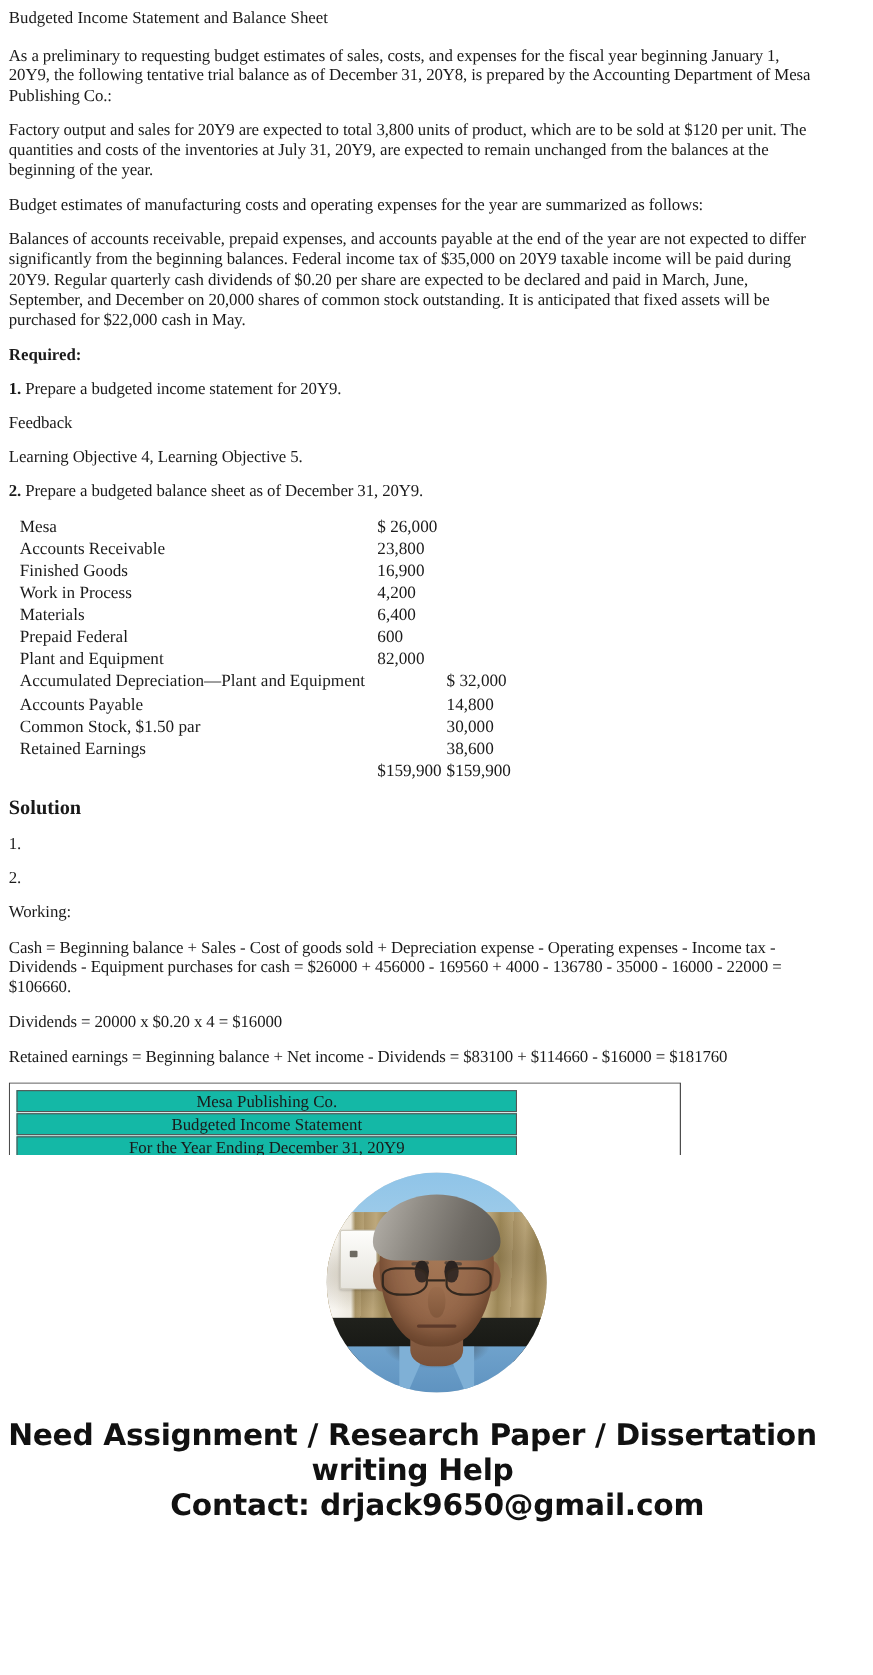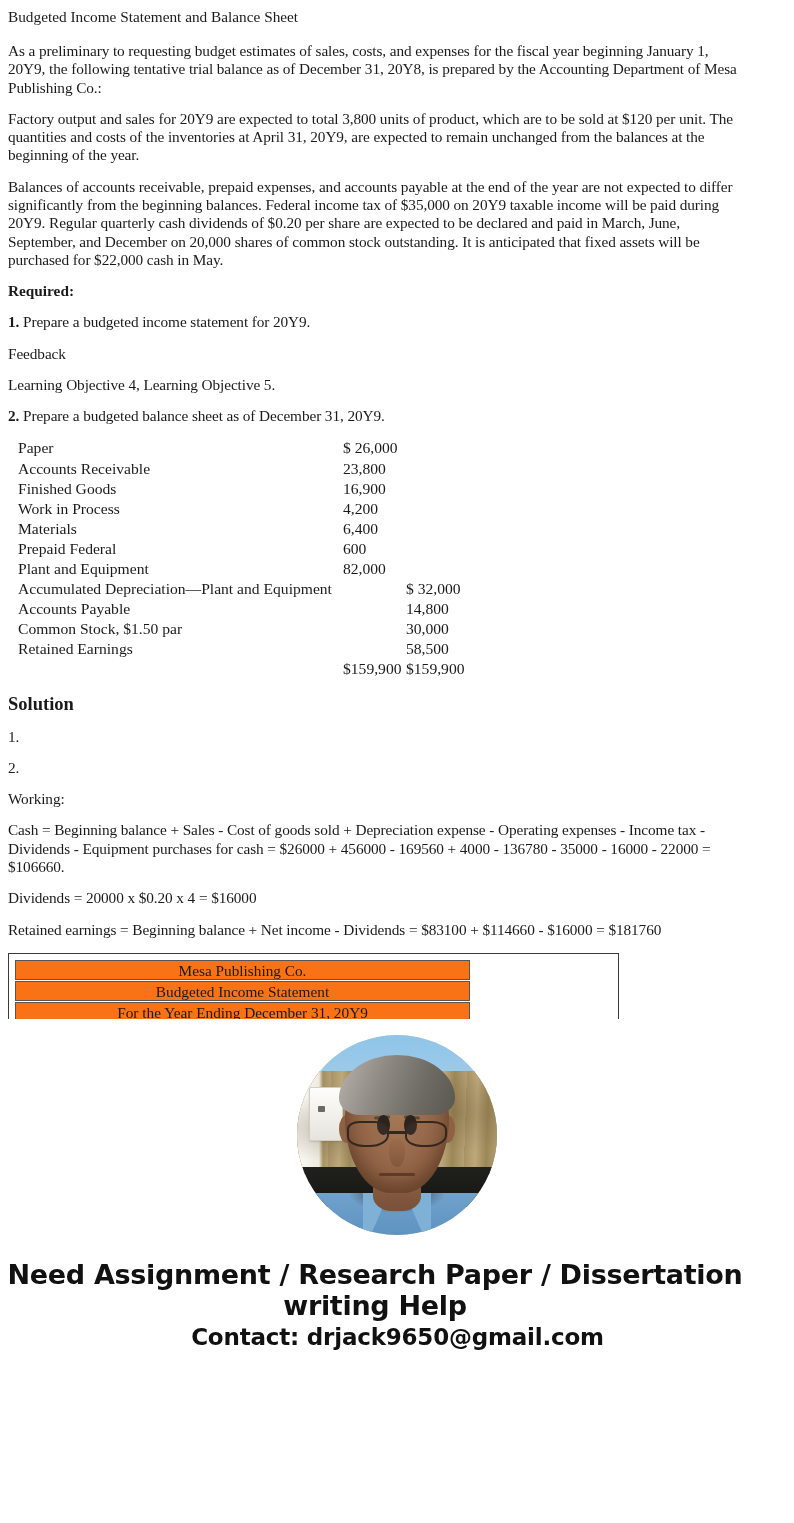--- a/index.html
+++ b/index.html
@@ -91,21 +91,21 @@
     box-sizing:border-box;
   }
   .stmt-row{
     border:1px solid #555;
     height:20px;
     line-height:20px;
     text-align:center;
     font-size:15.3px;
     box-sizing:border-box;
     margin-bottom:1px;
-    background:#f97316;
+    background:#14b8a6;
     overflow:hidden;
     white-space:nowrap;
   }
 
   
   .avatar-zone{
     position:relative;
     height:230px;
     margin-top:6px;
   }
@@ -298,39 +298,40 @@
     font-family:"DejaVu Sans", sans-serif;
     font-weight:bold;
     color:#111;
   }
   .banner .l1{
     font-size:27px;
     line-height:31px;
     letter-spacing:-0.3px;
   }
   .banner .l3{
-    font-size:23px;
+    font-size:27px;
     line-height:33px;
     letter-spacing:-0.2px;
     padding-left:45px;
   }
 </style>
 </head>
 <body>
 
 <div class="page">
 
   <div class="doc">
 
     <div class="title-line">Budgeted Income Statement and Balance Sheet</div>
 
     <div class="para">As a preliminary to requesting budget estimates of sales, costs, and expenses for the fiscal year beginning January 1, 20Y9, the following tentative trial balance as of December 31, 20Y8, is prepared by the Accounting Department of Mesa Publishing Co.:</div>
 
-    <div class="para">Factory output and sales for 20Y9 are expected to total 3,800 units of product, which are to be sold at $120 per unit. The quantities and costs of the inventories at April 31, 20Y9, are expected to remain unchanged from the balances at the beginning of the year.</div>
-
+    <div class="para">Factory output and sales for 20Y9 are expected to total 3,800 units of product, which are to be sold at $120 per unit. The quantities and costs of the inventories at July 31, 20Y9, are expected to remain unchanged from the balances at the beginning of the year.</div>
+
+    <div class="para">Budget estimates of manufacturing costs and operating expenses for the year are summarized as follows:</div>
 
     <div class="para">Balances of accounts receivable, prepaid expenses, and accounts payable at the end of the year are not expected to differ significantly from the beginning balances. Federal income tax of $35,000 on 20Y9 taxable income will be paid during 20Y9. Regular quarterly cash dividends of $0.20 per share are expected to be declared and paid in March, June, September, and December on 20,000 shares of common stock outstanding. It is anticipated that fixed assets will be purchased for $22,000 cash in May.</div>
 
     <div class="heading">Required:</div>
 
     <div class="para">
       <span class="bold">1.</span>
       <span>Prepare a budgeted income statement for 20Y9.</span>
     </div>
 
@@ -340,21 +341,21 @@
     <div class="para">Learning Objective 4, Learning Objective 5.</div>
 
     <div class="para">
       <span class="bold">2.</span>
       <span>Prepare a budgeted balance sheet as of December 31, 20Y9.</span>
     </div>
 
     <table class="tb">
       <tbody>
         <tr class="tb-row">
-          <td class="c-name">Paper</td>
+          <td class="c-name">Mesa</td>
           <td class="c-dr">$ 26,000</td>
           <td class="c-cr"></td>
         </tr>
         <tr class="tb-row">
           <td class="c-name">Accounts Receivable</td>
           <td class="c-dr">23,800</td>
           <td class="c-cr"></td>
         </tr>
         <tr class="tb-row">
           <td class="c-name">Finished Goods</td>
@@ -392,21 +393,21 @@
           <td class="c-cr">14,800</td>
         </tr>
         <tr class="tb-row">
           <td class="c-name">Common Stock, $1.50 par</td>
           <td class="c-dr"></td>
           <td class="c-cr">30,000</td>
         </tr>
         <tr class="tb-row">
           <td class="c-name">Retained Earnings</td>
           <td class="c-dr"></td>
-          <td class="c-cr">58,500</td>
+          <td class="c-cr">38,600</td>
         </tr>
         <tr class="tot">
           <td class="c-name"></td>
           <td class="c-dr">$159,900</td>
           <td class="c-cr">$159,900</td>
         </tr>
       </tbody>
     </table>
 
     <div class="solution-head">Solution</div>

